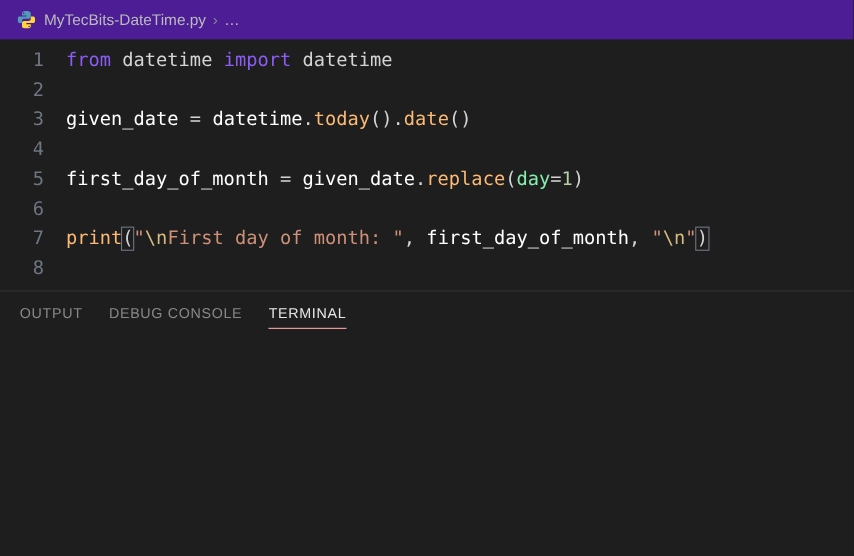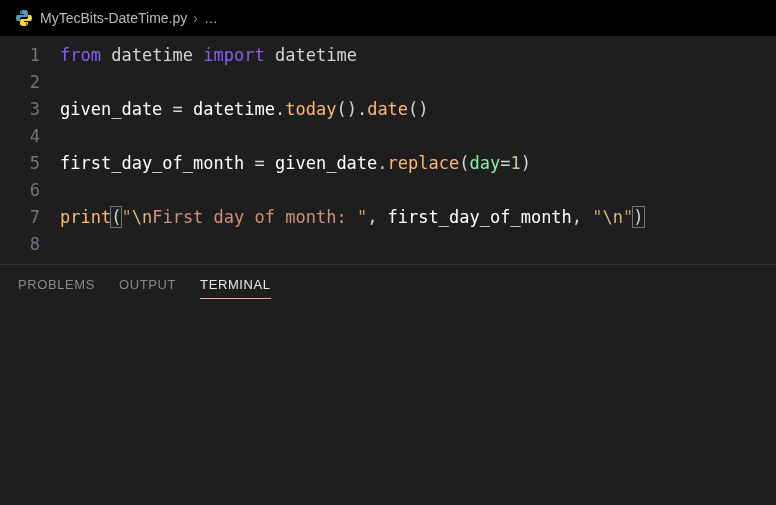--- a/index.html
+++ b/index.html
@@ -10,21 +10,21 @@
     font-family: "Menlo", "Consolas", monospace;
     font-size: 17px;
     color: #d4d4d4;
     overflow: hidden;
   }
   .editor-tab-bar {
     height: 36px;
     display: flex;
     align-items: center;
     padding: 0 16px;
-    background: #000000;
+    background: #4c1d95;
     color: #bbbbbb;
     font-family: -apple-system, "Segoe UI", sans-serif;
     font-size: 14px;
   }
   .file-icon {
     width: 16px; height: 16px;
     display: inline-flex; align-items: center; justify-content: center;
     margin-right: 8px;
     color: #519aba;
   }
@@ -117,22 +117,22 @@
       <div class="ln">5</div>
       <div class="ln">6</div>
       <div class="ln">7</div>
       <div class="ln">8</div>
     </div>
   <div class="code" id="code"><div class="line"><span class="tok-kw">from</span><span> </span><span class="tok-mod">datetime</span><span> </span><span class="tok-kw">import</span><span> </span><span class="tok-mod">datetime</span></div><div class="line"></div><div class="line"><span class="tok-id">given_date </span><span class="tok-op">=</span><span> </span><span class="tok-id">datetime</span><span>.</span><span class="tok-fn">today</span><span>().</span><span class="tok-fn">date</span><span>()</span></div><div class="line"></div><div class="line"><span class="tok-id">first_day_of_month </span><span class="tok-op">=</span><span> </span><span class="tok-id">given_date</span><span>.</span><span class="tok-fn">replace</span><span>(</span><span class="tok-param">day</span><span>=</span><span class="tok-num">1</span><span>)</span></div><div class="line"></div><div class="line"><span class="tok-fn">print</span><span class="cursor-box">(</span><span class="tok-str">"</span><span class="tok-esc">\n</span><span class="tok-str">First day of month: </span><span class="tok-str">"</span><span>, </span><span class="tok-id">first_day_of_month</span><span>, </span><span class="tok-str">"</span><span class="tok-esc">\n</span><span class="tok-str">"</span><span class="cursor-box">)</span></div><div class="line"></div></div>
 </div>
 
 <div class="panel">
   <div class="panel-tabs" id="paneltabs">
-      <div class="panel-tab">PROBLEMS</div>
       <div class="panel-tab">OUTPUT</div>
+      <div class="panel-tab">DEBUG CONSOLE</div>
       <div class="panel-tab active">TERMINAL</div>
     </div>
   <div class="terminal">
     <div style="height:12px"></div>
     
     
     
   </div>
 </div>
 

